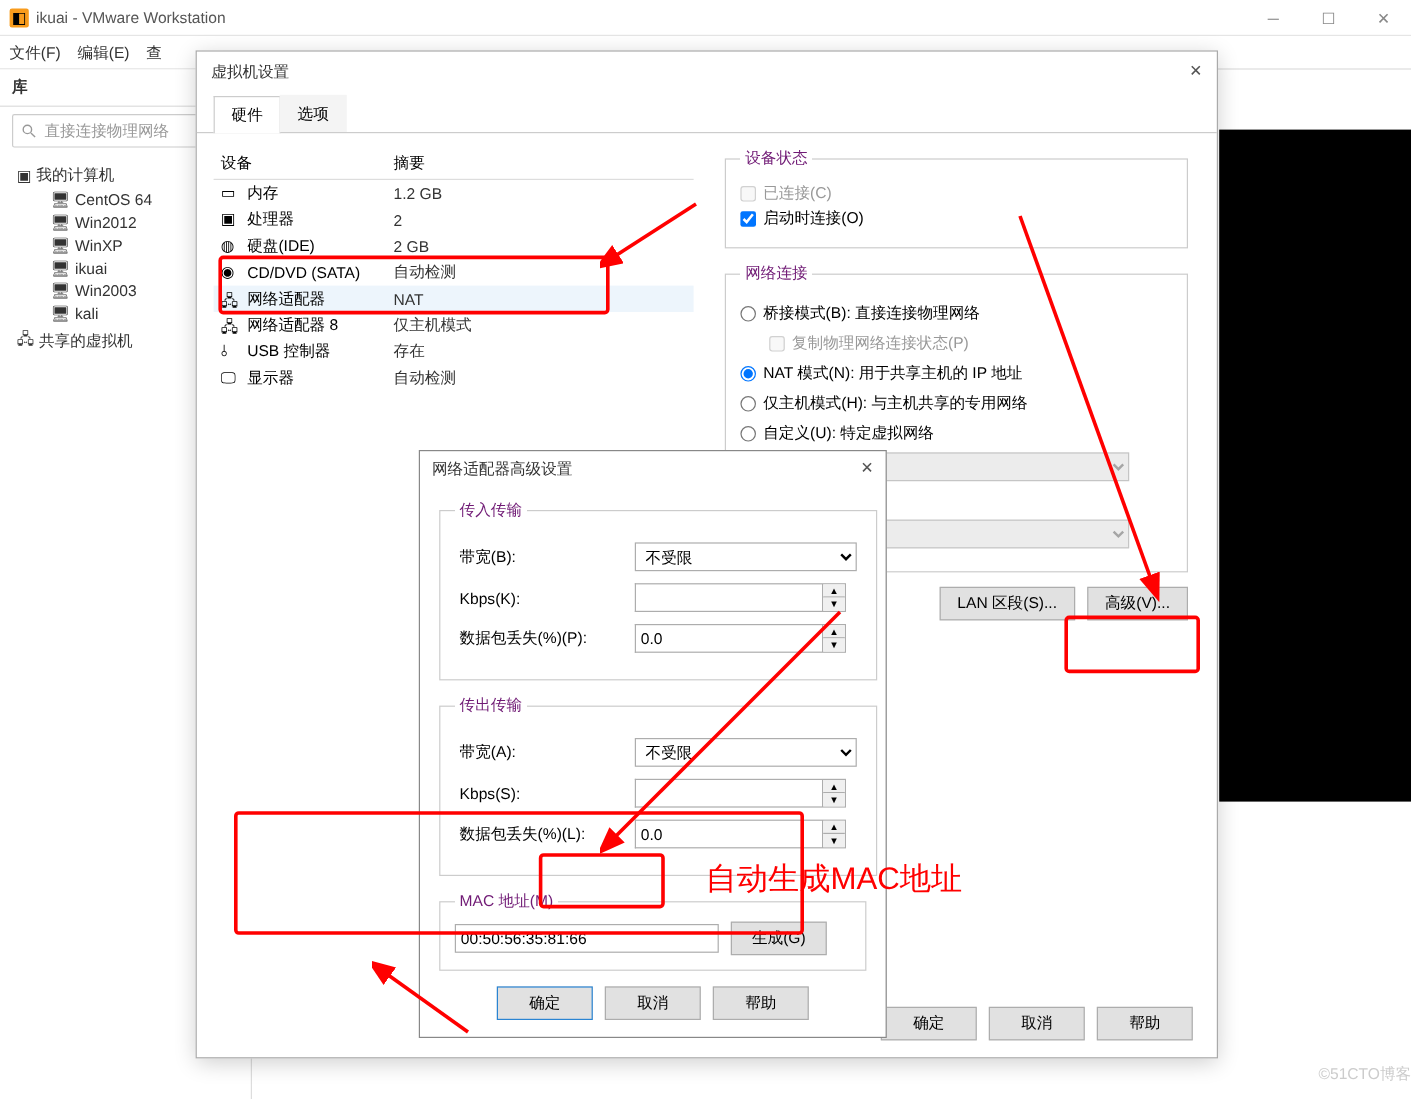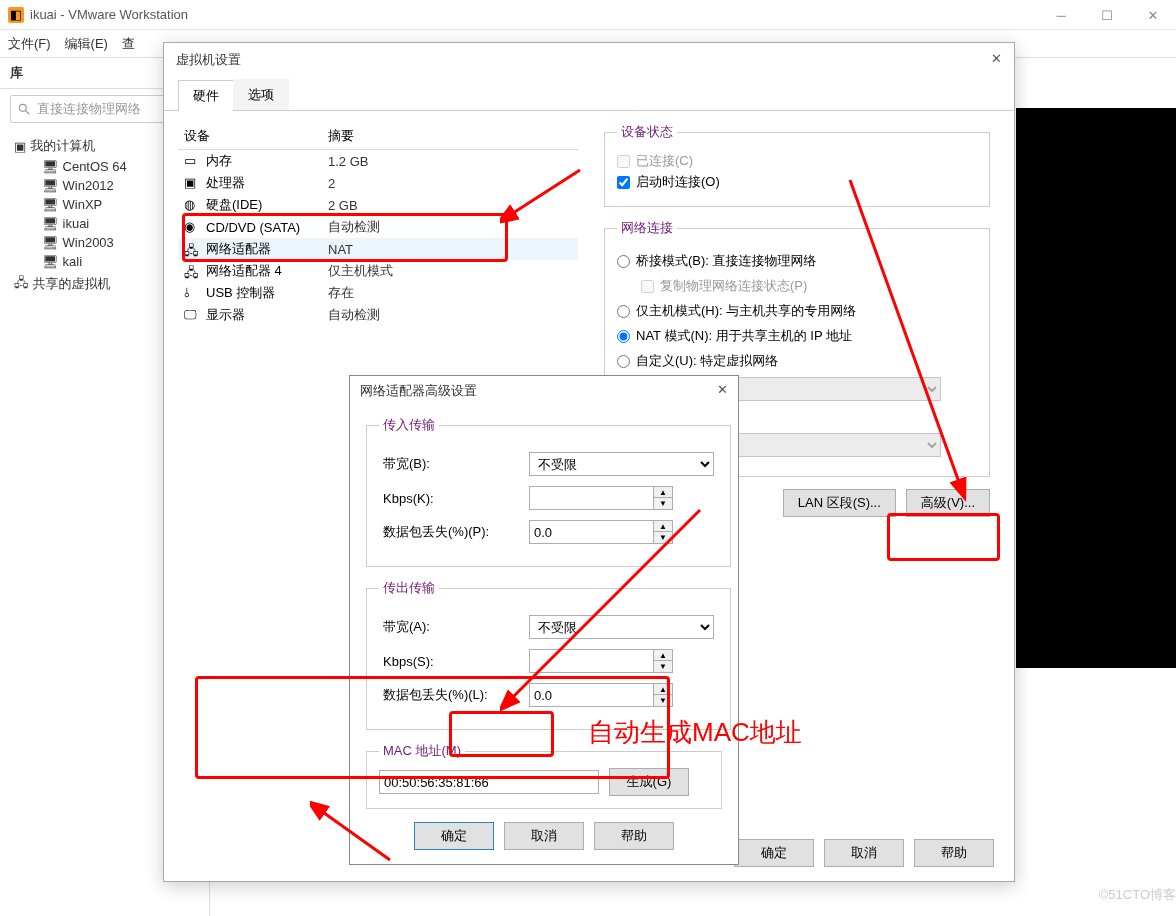--- a/index.html
+++ b/index.html
@@ -55,21 +55,21 @@
   .btn-row-right{display:flex;justify-content:flex-end;gap:10px;margin:12px 0;}
   .dlg-footer{position:absolute;bottom:14px;right:20px;display:flex;gap:10px;}
   
   
   .subdialog{ position:absolute; left:185px; top:332px; width:390px; height:490px; background:#fff; border:1px solid #888;}
   .subdialog-title{display:flex;justify-content:space-between;padding:6px 10px;color:#333;}
   .sub-body{padding:10px 16px;}
   .form-row{display:flex;align-items:center;margin:10px 4px;gap:16px;}
   .form-row label{width:130px;}
   .spinner{display:flex;}
-  .spinner input{width:124px;border-right:none;}
+  .spinner input{width:156px;border-right:none;}
   .spinbtns{display:flex;flex-direction:column;border:1px solid #adadad;}
   .spinbtns span{height:11px;width:18px;font-size:8px;display:flex;align-items:center;justify-content:center;border-bottom:1px solid #adadad;background:#f0f0f0;}
   .spinbtns span:last-child{border-bottom:none;}
   .sub-footer{display:flex;justify-content:center;gap:10px;position:absolute;bottom:14px;left:0;right:0;}
   .btn.primary{border:1px solid #2a84d2;color:#000;}
   
   
   .redbox{position:absolute;border:3px solid #f00;border-radius:4px;pointer-events:none;}
   .redarrow{position:absolute;pointer-events:none;}
   .redtext{position:absolute;color:#f00;font-size:26px;font-weight:500;pointer-events:none;}
@@ -193,21 +193,21 @@
       <div class="hw-row selected">
           <div class="c1">
             <span class="hw-ico">🖧</span>
             <span>网络适配器</span>
           </div>
           <div class="c2">NAT</div>
         </div>
       <div class="hw-row">
           <div class="c1">
             <span class="hw-ico">🖧</span>
-            <span>网络适配器 4</span>
+            <span>网络适配器 8</span>
           </div>
           <div class="c2">仅主机模式</div>
         </div>
       <div class="hw-row">
           <div class="c1">
             <span class="hw-ico">⫰</span>
             <span>USB 控制器</span>
           </div>
           <div class="c2">存在</div>
         </div>
@@ -237,26 +237,26 @@
         <legend>网络连接</legend>
         <div class="radio-row">
             <input type="radio" name="nc" style="">
             <span>桥接模式(B): 直接连接物理网络</span>
           </div>
         <div class="radio-row sub">
             <input type="checkbox" disabled="" style="">
             <span class="disabled">复制物理网络连接状态(P)</span>
           </div>
         <div class="radio-row">
+            <input type="radio" name="nc" checked="" style="">
+            <span>NAT 模式(N): 用于共享主机的 IP 地址</span>
+          </div>
+        <div class="radio-row">
             <input type="radio" name="nc" style="">
             <span>仅主机模式(H): 与主机共享的专用网络</span>
-          </div>
-        <div class="radio-row">
-            <input type="radio" name="nc" checked="" style="">
-            <span>NAT 模式(N): 用于共享主机的 IP 地址</span>
           </div>
         <div class="radio-row">
             <input type="radio" name="nc" style="">
             <span>自定义(U): 特定虚拟网络</span>
           </div>
         <div class="radio-row sub">
             <select disabled="" style="width:300px;background:#e5e5e5"><option>VMnet0</option></select>
           </div>
         <div class="radio-row">
             <input type="radio" name="nc" style="">

